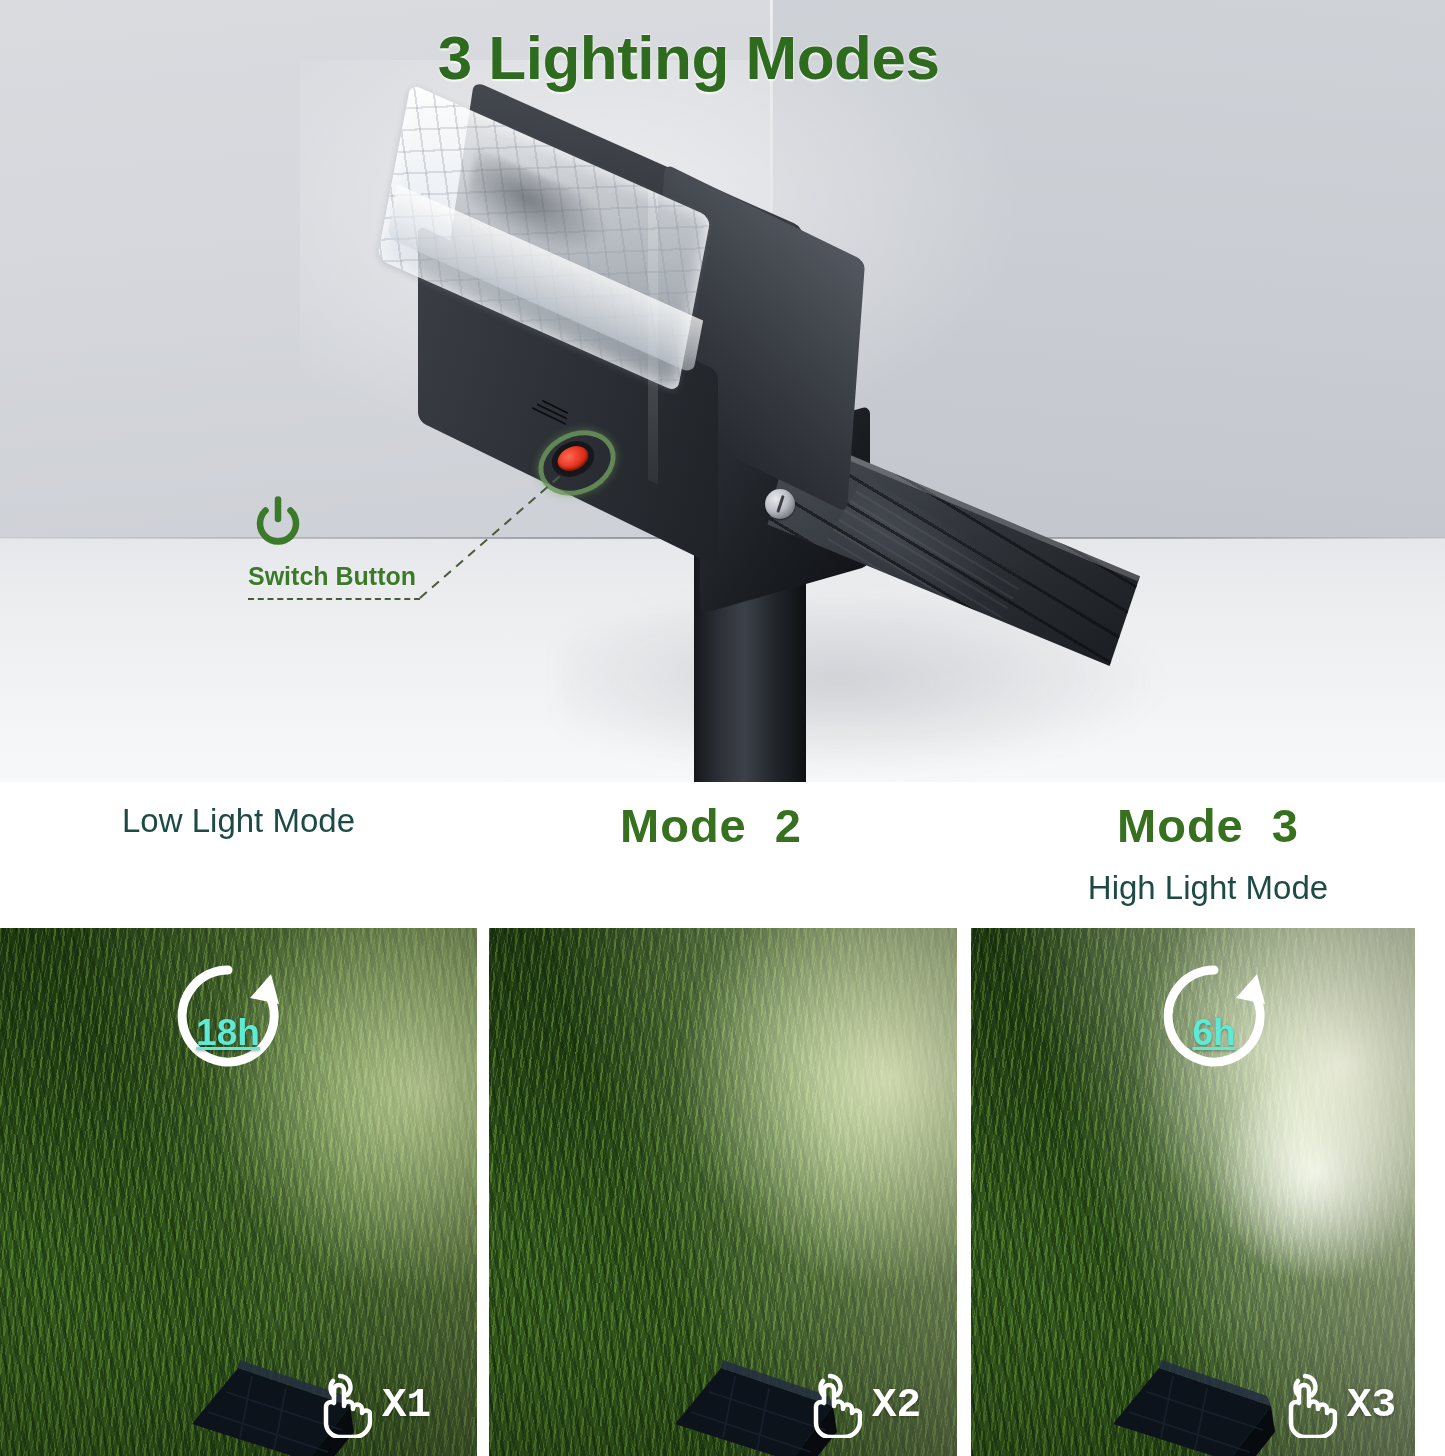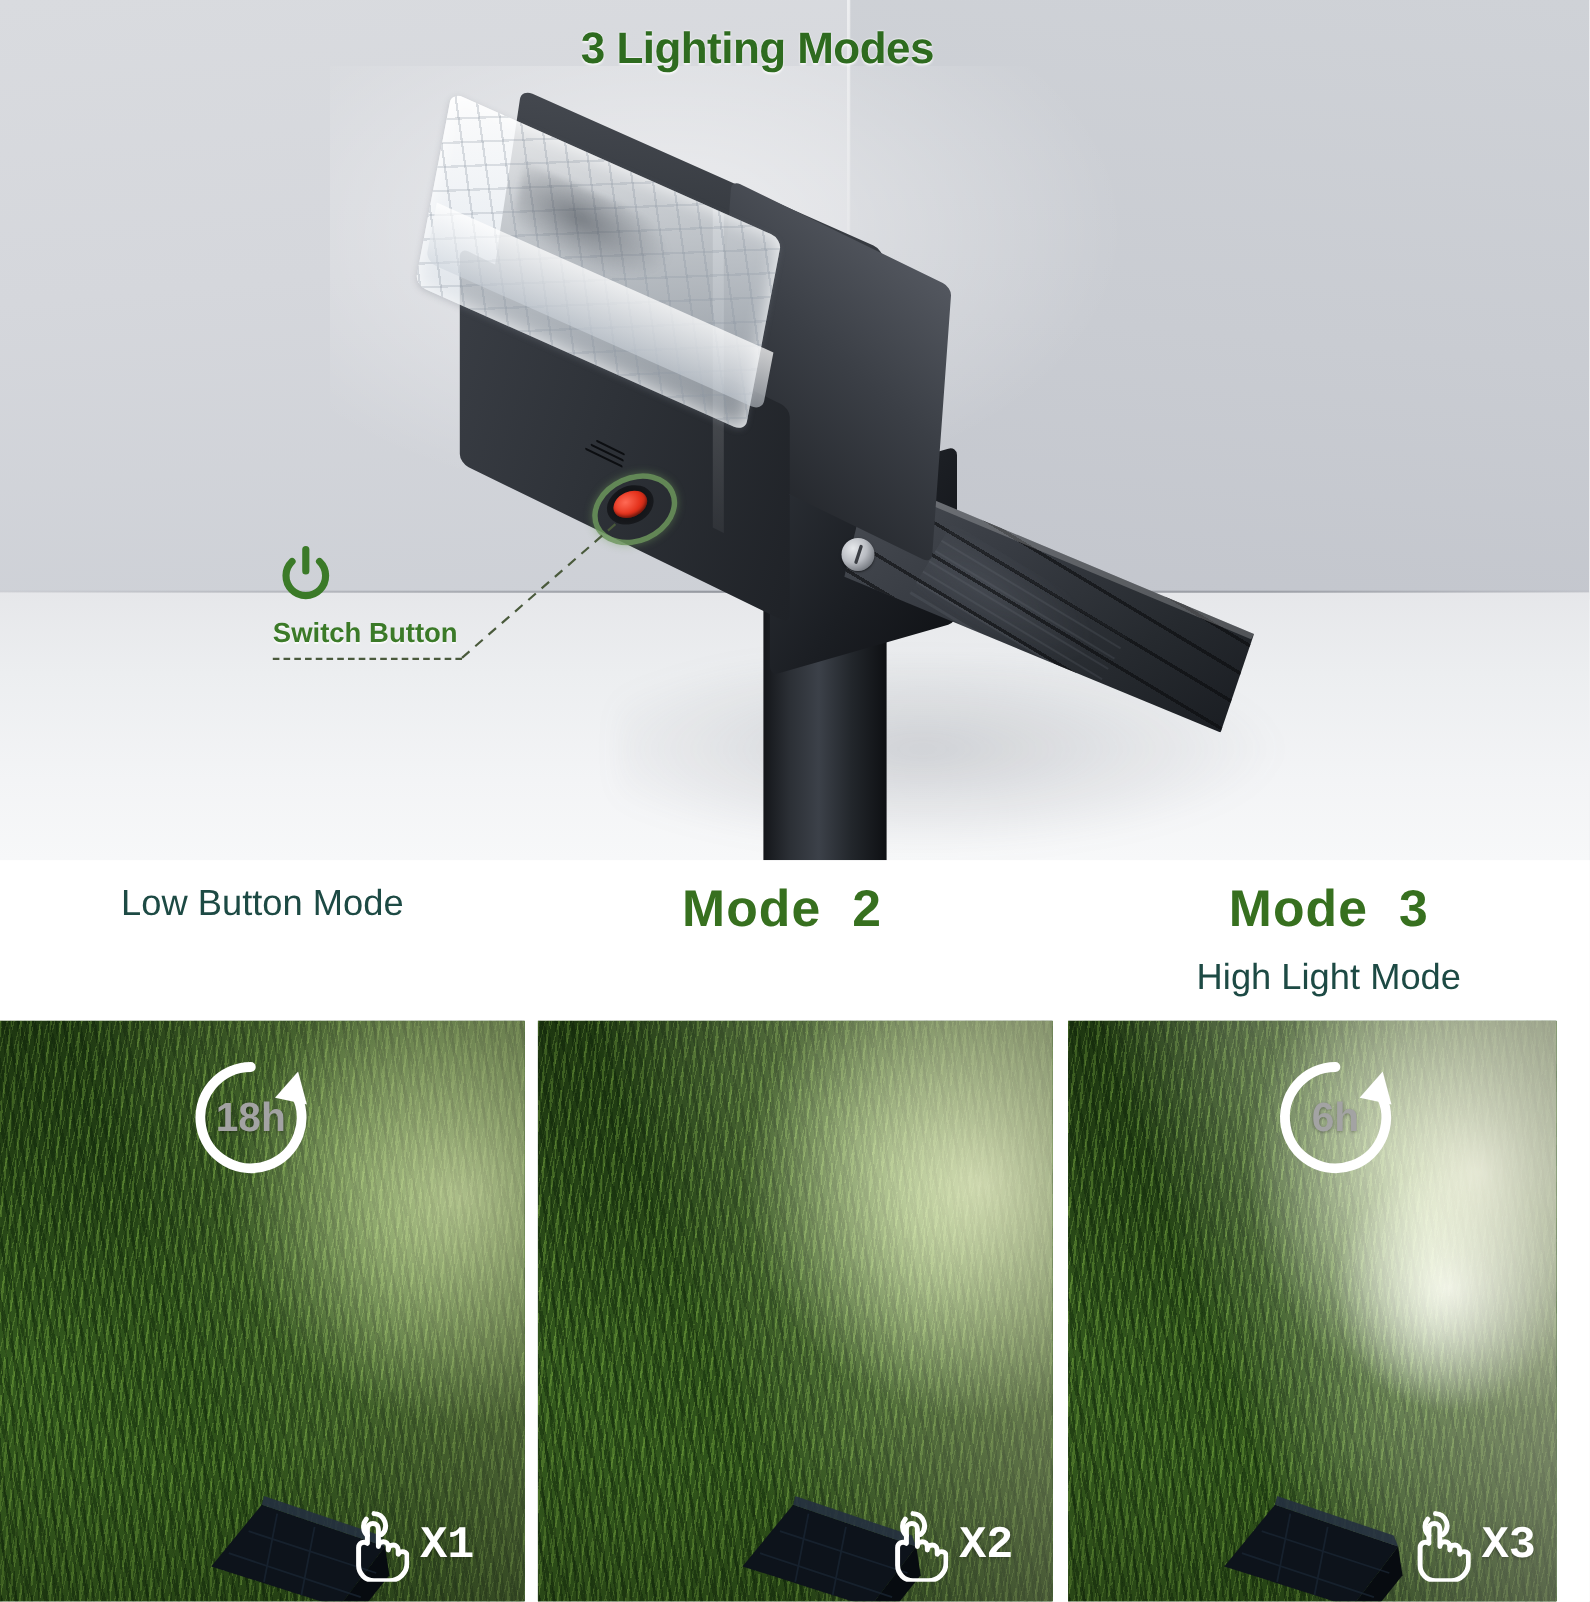--- a/index.html
+++ b/index.html
@@ -42,21 +42,21 @@
   }
   .hero-glow{
     position:absolute;left:300px;top:60px;width:760px;height:420px;
     background:radial-gradient(ellipse at 40% 35%,rgba(255,255,255,.55),rgba(255,255,255,0) 65%);
     pointer-events:none;
   }
 
   
   .hero-title{
     position:absolute;left:0;top:22px;width:1377px;text-align:center;
-    font-size:40px;font-weight:bold;letter-spacing:-0.5px;
+    font-size:62px;font-weight:bold;letter-spacing:-0.5px;
     color:#2e6b1f;
     text-shadow:0 2px 2px rgba(255,255,255,.85),0 -1px 1px rgba(255,255,255,.6);
   }
 
   
   .product{position:absolute;left:0;top:0;width:1445px;height:782px;}
 
   
   .pole{
     position:absolute;left:694px;top:545px;width:112px;height:240px;
@@ -254,24 +254,25 @@
       linear-gradient(250deg,rgba(250,255,222,.72) 0%,rgba(250,255,222,.24) 48%,rgba(0,0,0,0) 66%);
   }
   .vignette{
     position:absolute;left:0;top:0;width:100%;height:100%;
     background:radial-gradient(ellipse at 38% 45%,rgba(0,0,0,0) 42%,rgba(0,0,0,.30) 100%);
   }
 
   
   .badge{position:absolute;width:122px;height:112px;}
   .badge-text{
-    position:absolute;left:0;top:0;width:122px;height:112px;
+    position:absolute;left:0;top:17px;width:122px;height:112px;
     display:flex;align-items:center;justify-content:center;
-    font-size:37px;font-weight:bold;color:#a3a3a3;
+    font-size:37px;font-weight:bold;color:#5eead4;
     text-shadow:0 1px 3px rgba(0,0,0,.35);
+    text-decoration:underline;
   }
 
   
   .fixture{position:absolute;width:200px;height:215px;}
 
   
   .tap{position:absolute;display:flex;align-items:center;gap:10px;font-family:Liberation Mono, monospace;}
   .tap-count{
     font-size:41px;font-weight:bold;color:#fff;line-height:1;
     text-shadow:0 1px 4px rgba(0,0,0,.35);
@@ -341,21 +342,21 @@
     </span>
 
     <div class="callout-label">Switch Button</div>
     <div class="callout-underline"></div>
   </div>
 </div>
 
 <div class="modes">
 
   <div class="mode-head" style="left:0;width:477px;">
-    <div class="mode-sub">Low Button Mode</div>
+    <div class="mode-sub">Low Light Mode</div>
   </div>
   <div class="panel" style="left:0;width:477px;">
     <div class="grass"></div>
     <div class="beam beam-1"></div>
     <div class="vignette"></div>
 
     <div class="badge" style="left:167px;top:32px;">
       <svg viewBox="0 0 122 112" width="122" height="112">
         <path d="M61 10 A46 46 0 1 0 101 33" fill="none" stroke="#ffffff" stroke-width="9" stroke-linecap="round"></path>
         <polygon points="104,14 112,44 83,38" fill="#ffffff"></polygon>

